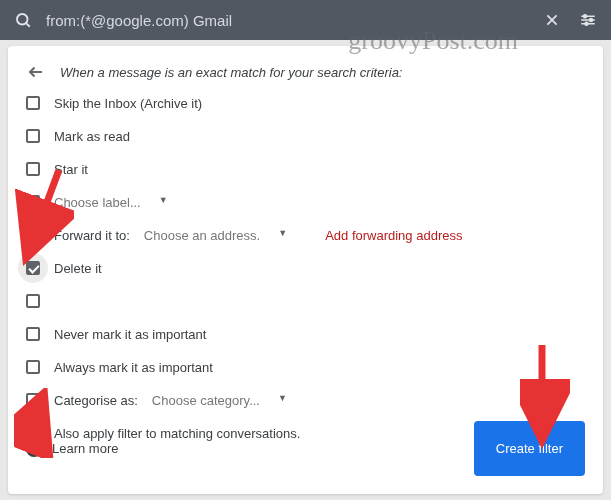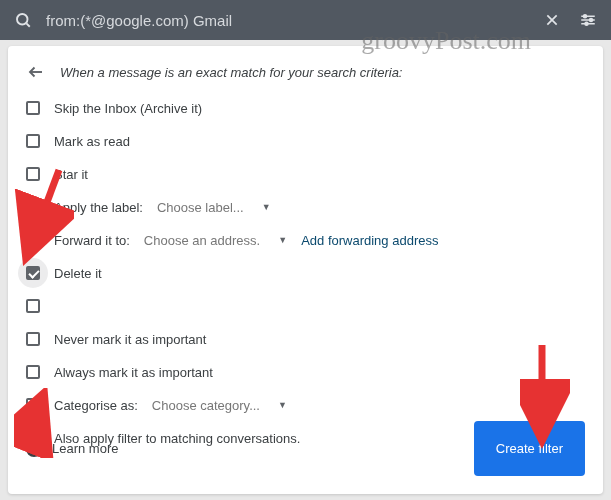--- a/index.html
+++ b/index.html
@@ -37,21 +37,21 @@
       align-items: center;
       gap: 14px;
       margin-bottom: 14px;
       font-style: italic;
     }
     .header-row .back { width: 20px; height: 20px; display: flex; align-items: center; justify-content: center; color: #5f6368; }
     .header-row .title { font-size: 13px; color: #3c4043; }
     .options { display: flex; flex-direction: column; gap: 9px; }
     .option-row {
       display: flex;
-      align-items: center;
+      align-items: flex-start;
       gap: 14px;
       min-height: 24px;
     }
     .checkbox {
       width: 14px;
       height: 14px;
       border: 2px solid #5f6368;
       border-radius: 2px;
       background: #fff;
       flex-shrink: 0;
@@ -78,21 +78,21 @@
       height: 30px;
       border-radius: 50%;
       background: rgba(95,99,104,0.12);
       left: -8px;
       top: -8px;
       z-index: -1;
     }
     .option-label { font-size: 13px; color: #3c4043; }
     .dropdown-text { font-size: 13px; color: #777; }
     .dropdown-arrow { font-size: 9px; color: #5f6368; margin-left: 4px; }
-    .link-text { font-size: 13px; color: #0c4a6e; cursor: pointer; margin-left: 0; }
+    .link-text { font-size: 13px; color: #b91c1c; cursor: pointer; margin-left: 24px; }
     .footer {
       position: absolute;
       bottom: 18px;
       left: 18px;
       right: 18px;
       display: flex;
       align-items: center;
       justify-content: space-between;
     }
     .learn-more {
@@ -119,21 +119,21 @@
       color: #fff;
       border: none;
       padding: 20px 22px;
       border-radius: 4px;
       font-size: 13px;
       cursor: pointer;
     }
     .watermark {
       position: absolute;
       top: 26px;
-      right: 80px;
+      right: 93px;
       font-size: 26px;
       color: rgba(100,100,100,0.55);
       font-family: "Times New Roman", serif;
       pointer-events: none;
       z-index: 100;
     }
     .arrow-annotation {
       position: absolute;
       pointer-events: none;
       z-index: 99;
@@ -190,21 +190,20 @@
     <div class="option-row">
       <div class="checkbox"></div>
       <span class="option-label">Mark as read</span>
     </div>
     <div class="option-row">
       <div class="checkbox"></div>
       <span class="option-label">Star it</span>
     </div>
     <div class="option-row">
       <div class="checkbox"></div>
-      <span class="option-label">Apply the label:</span>
       <span class="dropdown-text">Choose label...</span>
       <span class="dropdown-arrow">▼</span>
     </div>
     <div class="option-row">
       <div class="checkbox"></div>
       <span class="option-label">Forward it to:</span>
       <span class="dropdown-text">Choose an address.</span>
       <span class="dropdown-arrow">▼</span>
       <span class="link-text">Add forwarding address</span>
     </div>

